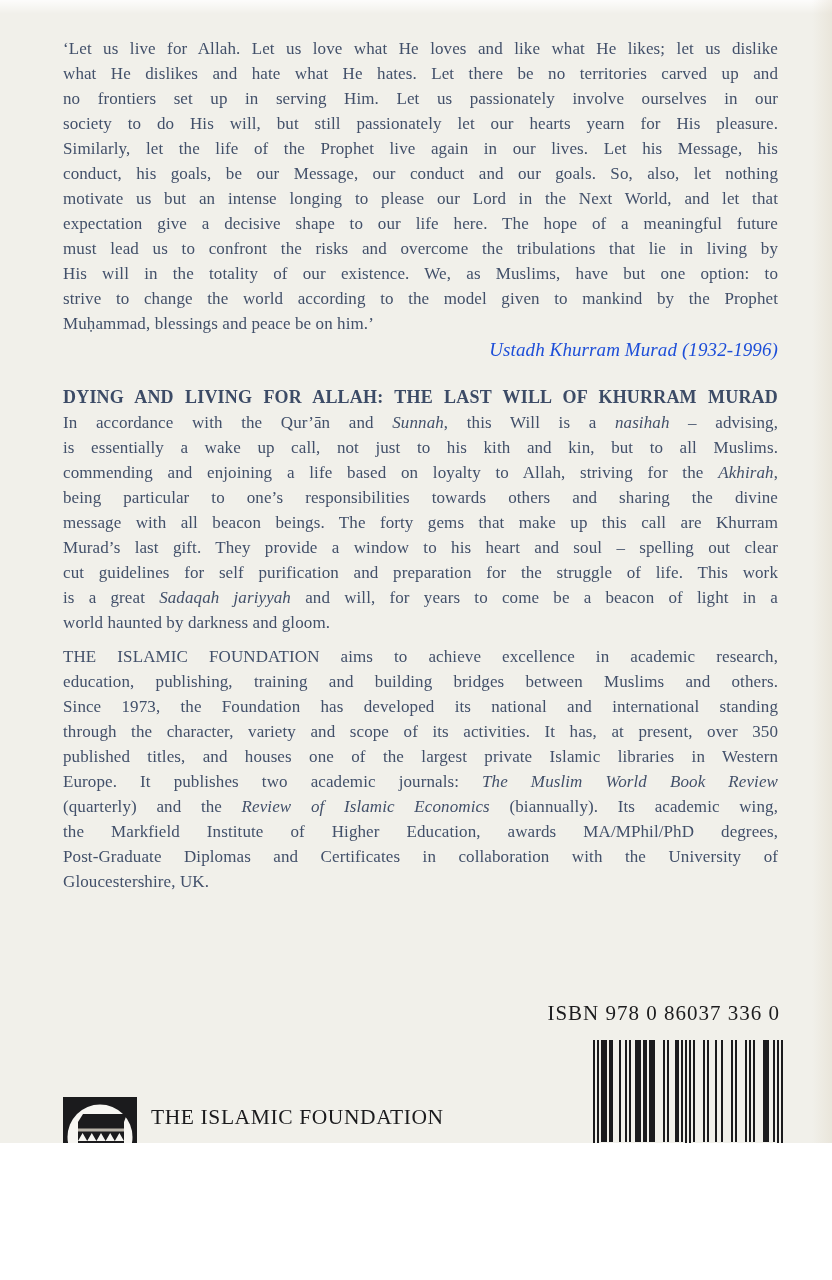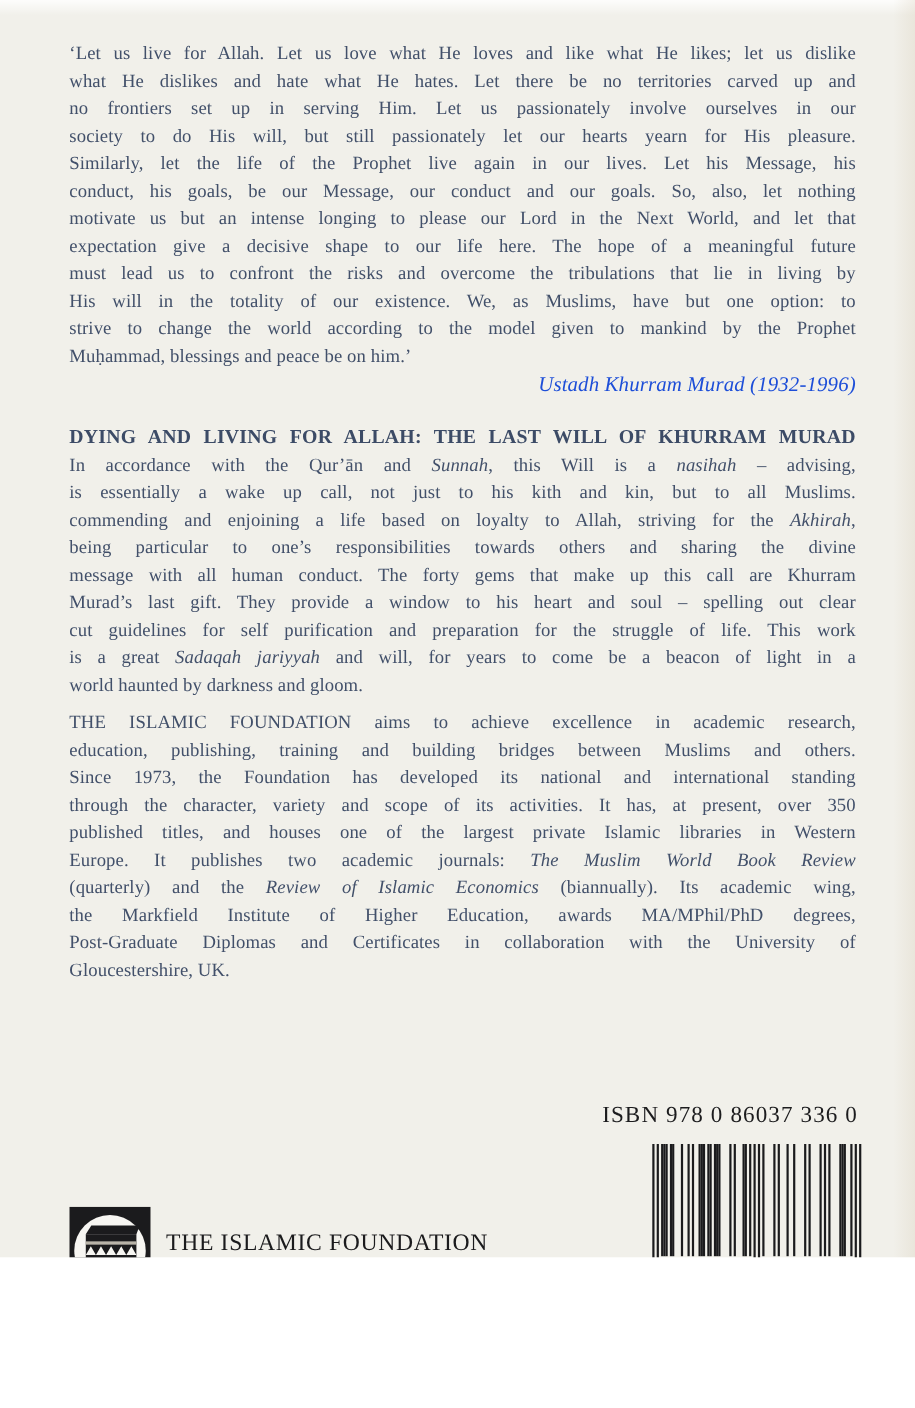--- a/index.html
+++ b/index.html
@@ -41,21 +41,21 @@
     color:#3c4b66;letter-spacing:.2px;
     text-align:justify;text-align-last:justify;
   }
   .isbn-label{
     position:absolute;top:1001px;right:52px;
     color:#1c1c1e;font-size:21px;letter-spacing:1px;
   }
   .barcode{position:absolute;left:579px;top:1040px;}
   .publisher-strip{
     position:absolute;left:63px;top:1097px;
-    display:flex;flex-direction:row;align-items:flex-end;
+    display:flex;flex-direction:row;align-items:flex-start;
   }
   .logo-box{width:74px;height:80px;flex:0 0 auto;}
   .pub-text{margin-left:14px;padding-top:7px;color:#1b1b1d;}
   .pub-name{font-size:21.5px;letter-spacing:.6px;line-height:26px;}
   .pub-country{font-size:21px;line-height:26px;margin-top:9px;}
 </style>
 </head>
 <body>
 
 <div class="cover">
@@ -78,21 +78,21 @@
     <div class="attribution">Ustadh Khurram Murad (1932-1996)</div>
   </div>
 
   <div class="textblock blurb-1">
     <div class="blurb-heading">DYING AND LIVING FOR ALLAH: THE LAST WILL OF KHURRAM MURAD</div>
     <div>
         <div class="jline"><span>In accordance with the Qur’ān and </span><em>Sunnah</em><span>, this Will is a </span><em>nasihah</em><span> – advising,</span></div>
         <div class="jline"><span>is essentially a wake up call, not just to his kith and kin, but to all Muslims.</span></div>
         <div class="jline"><span>commending and enjoining a life based on loyalty to Allah, striving for the </span><em>Akhirah</em><span>,</span></div>
         <div class="jline"><span>being particular to one’s responsibilities towards others and sharing the divine</span></div>
-        <div class="jline"><span>message with all human conduct. The forty gems that make up this call are Khurram</span></div>
+        <div class="jline"><span>message with all beacon beings. The forty gems that make up this call are Khurram</span></div>
         <div class="jline"><span>Murad’s last gift. They provide a window to his heart and soul – spelling out clear</span></div>
         <div class="jline"><span>cut guidelines for self purification and preparation for the struggle of life. This work</span></div>
         <div class="jline"><span>is a great </span><em>Sadaqah jariyyah</em><span> and will, for years to come be a beacon of light in a</span></div>
         <div class="jline pl"><span>world haunted by darkness and gloom.</span></div>
       </div>
   </div>
 
   <div class="textblock blurb-2">
     <div>
         <div class="jline"><span>THE ISLAMIC FOUNDATION aims to achieve excellence in academic research,</span></div>

